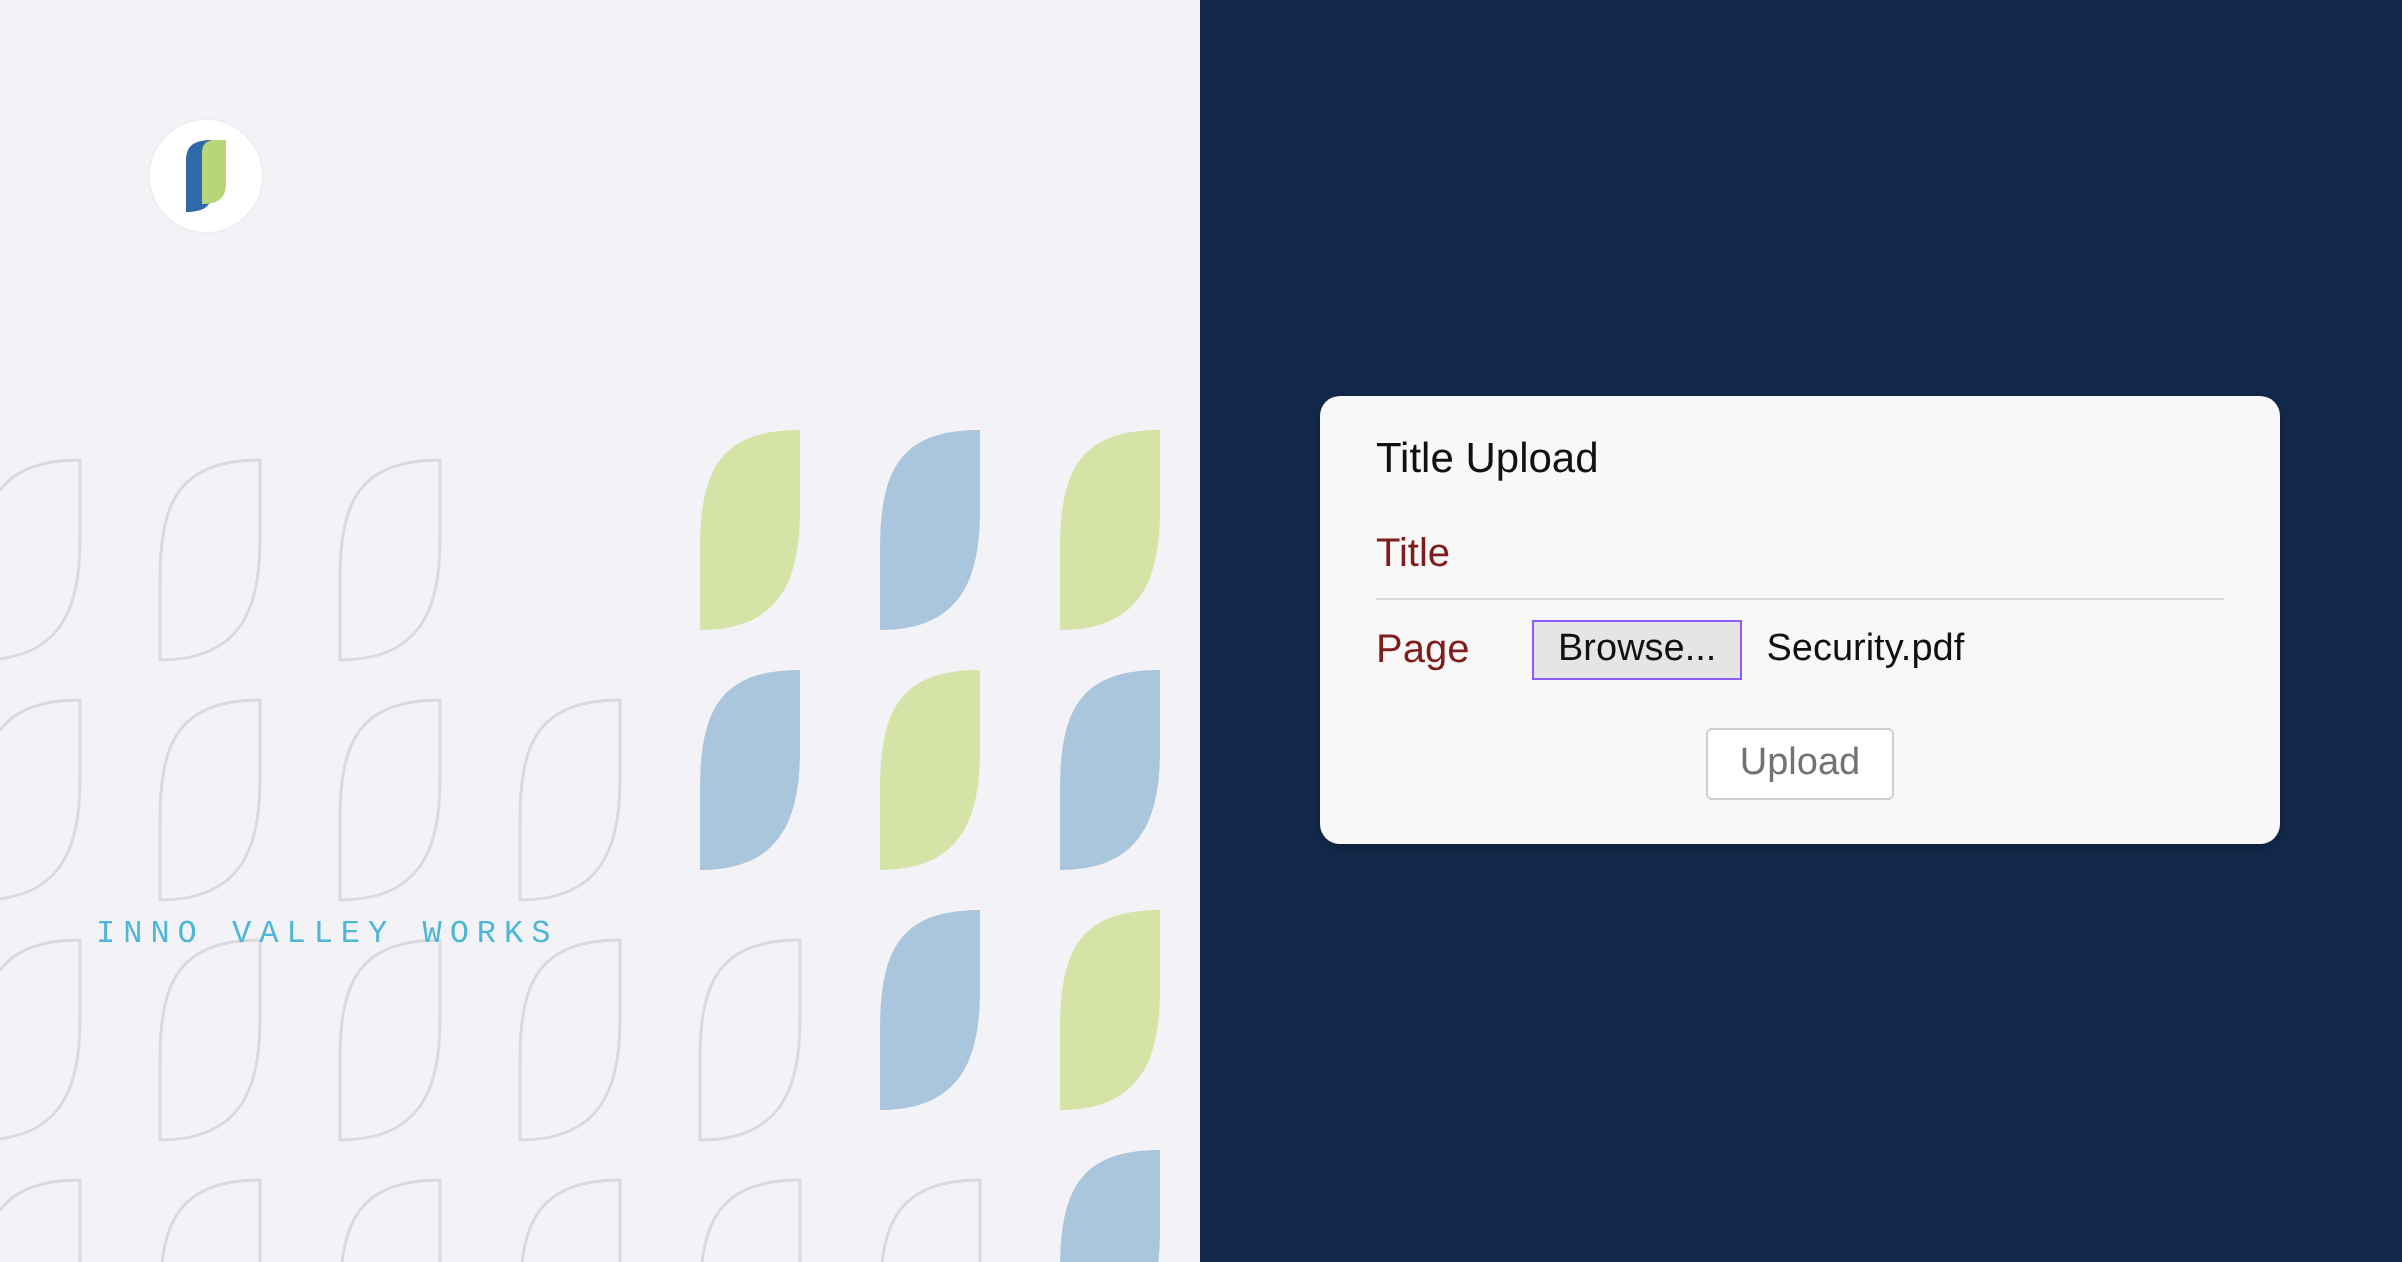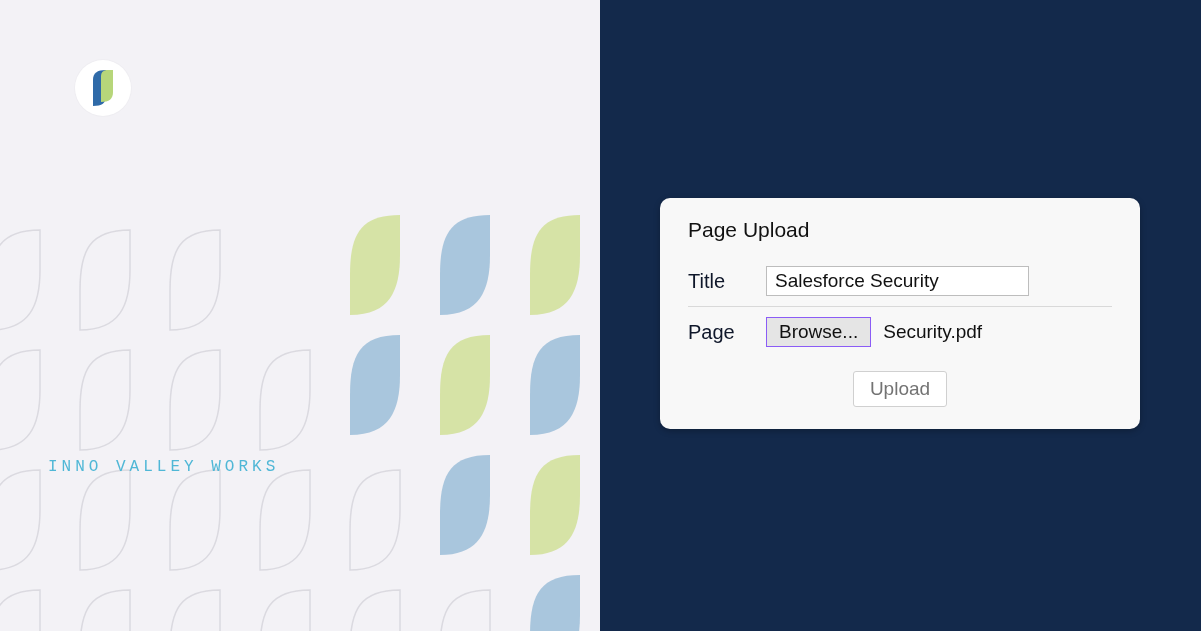--- a/index.html
+++ b/index.html
@@ -33,21 +33,21 @@
 
   
   .card {
     position: absolute; top: 198px; left: 60px; width: 480px;
     background: #f8f8f8; border-radius: 10px; padding: 20px 28px 22px 28px;
     box-shadow: 0 2px 6px rgba(0,0,0,0.25);
   }
   .card-title { font-size: 21px; color: #111; margin-bottom: 14px; }
   .row { display: flex; align-items: center; padding: 10px 0; }
   .row + .row { border-top: 1px solid #d9d9d9; }
-  .row-label { width: 78px; font-size: 20px; color: #0f172a; }
+  .row-label { width: 78px; font-size: 20px; color: #7f1d1d; }
   .title-input {
     flex: 0 0 260px; height: 30px; border: 1px solid #bdbdbd; background: #fff;
     font-size: 19px; padding: 2px 8px; color: #111;
   }
   .browse-btn {
     background: #e5e5e5; border: 1px solid #8b5cf6; height: 30px;
     padding: 0 12px; font-size: 19px; color: #111; cursor: pointer;
     font-family: inherit;
   }
   .filename { margin-left: 12px; font-size: 19px; color: #111; text-align: right; }
@@ -110,25 +110,24 @@
         <path d="M5,36 L5,10 C5,3 9,0 18,0 L18,26 C18,33 14,36 5,36 Z" fill="#2f6aa8"></path>
         <path d="M13,32 L13,6 C13,1 17,-1 25,0 L25,22 C25,29 21,32 13,32 Z" fill="#b7d67a"></path>
       </svg>
     </div>
 
     <div class="eyebrow">INNO VALLEY WORKS</div>
   </div>
 
   <div class="right">
     <div class="card">
-      <div class="card-title">Page Upload</div>
+      <div class="card-title">Title Upload</div>
 
       <div class="row">
         <div class="row-label">Title</div>
-        <input class="title-input" type="text" value="Salesforce Security" style="">
       </div>
 
       <div class="row">
         <div class="row-label">Page</div>
         <button class="browse-btn">Browse...</button>
         <span class="filename">Security.pdf</span>
       </div>
 
       <div class="upload-row">
         <button class="upload-btn">Upload</button>

